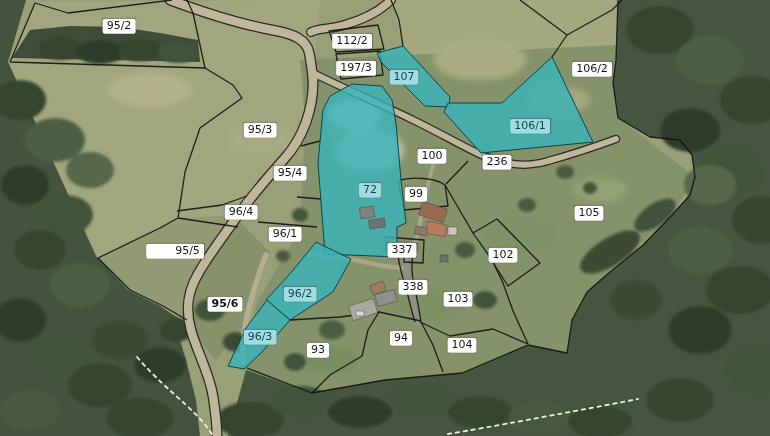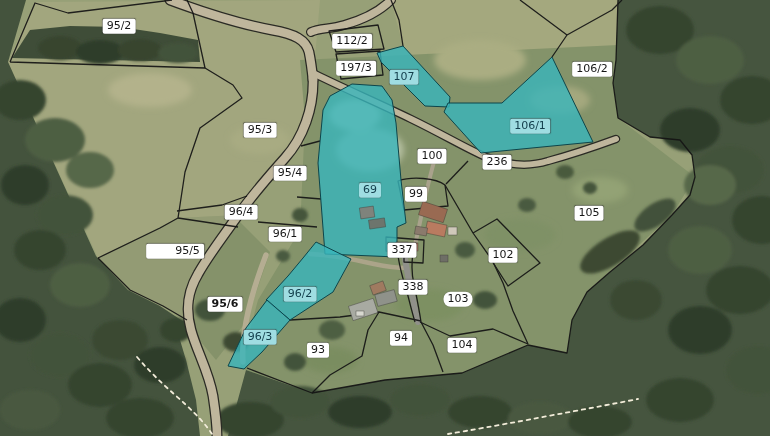--- a/index.html
+++ b/index.html
@@ -196,30 +196,30 @@
       <div class="plabel" style="left: 119px; top: 26px;">95/2</div>
       <div class="plabel" style="left: 352px; top: 41px;">112/2</div>
       <div class="plabel" style="left: 356px; top: 68px;">197/3</div>
       <div class="plabel selected" style="left: 404px; top: 77px;">107</div>
       <div class="plabel" style="left: 592px; top: 69px;">106/2</div>
       <div class="plabel selected" style="left: 530px; top: 126px;">106/1</div>
       <div class="plabel" style="left: 260px; top: 130px;">95/3</div>
       <div class="plabel" style="left: 432px; top: 156px;">100</div>
       <div class="plabel" style="left: 497px; top: 162px;">236</div>
       <div class="plabel" style="left: 290px; top: 173px;">95/4</div>
-      <div class="plabel selected" style="left: 370px; top: 190px;">69</div>
+      <div class="plabel selected" style="left: 370px; top: 190px;">72</div>
       <div class="plabel" style="left: 416px; top: 194px;">99</div>
       <div class="plabel" style="left: 241px; top: 212px;">96/4</div>
       <div class="plabel" style="left: 589px; top: 213px;">105</div>
       <div class="plabel" style="left: 285px; top: 234px;">96/1</div>
       <div class="plabel" style="left: 175px; top: 251px; padding-left: 29px;">95/5</div>
       <div class="plabel" style="left: 402px; top: 250px;">337</div>
       <div class="plabel" style="left: 503px; top: 255px;">102</div>
       <div class="plabel" style="left: 413px; top: 287px;">338</div>
       <div class="plabel selected" style="left: 300px; top: 294px;">96/2</div>
-      <div class="plabel" style="left: 458px; top: 299px; border-radius: 7px;">103</div>
+      <div class="plabel" style="left: 458px; top: 299px;">103</div>
       <div class="plabel" style="left: 225px; top: 304px; font-weight: bold;">95/6</div>
       <div class="plabel selected" style="left: 260px; top: 337px;">96/3</div>
       <div class="plabel" style="left: 401px; top: 338px;">94</div>
       <div class="plabel" style="left: 462px; top: 345px;">104</div>
       <div class="plabel" style="left: 318px; top: 350px;">93</div>
     </div>
 </div>
 
 </body></html>

